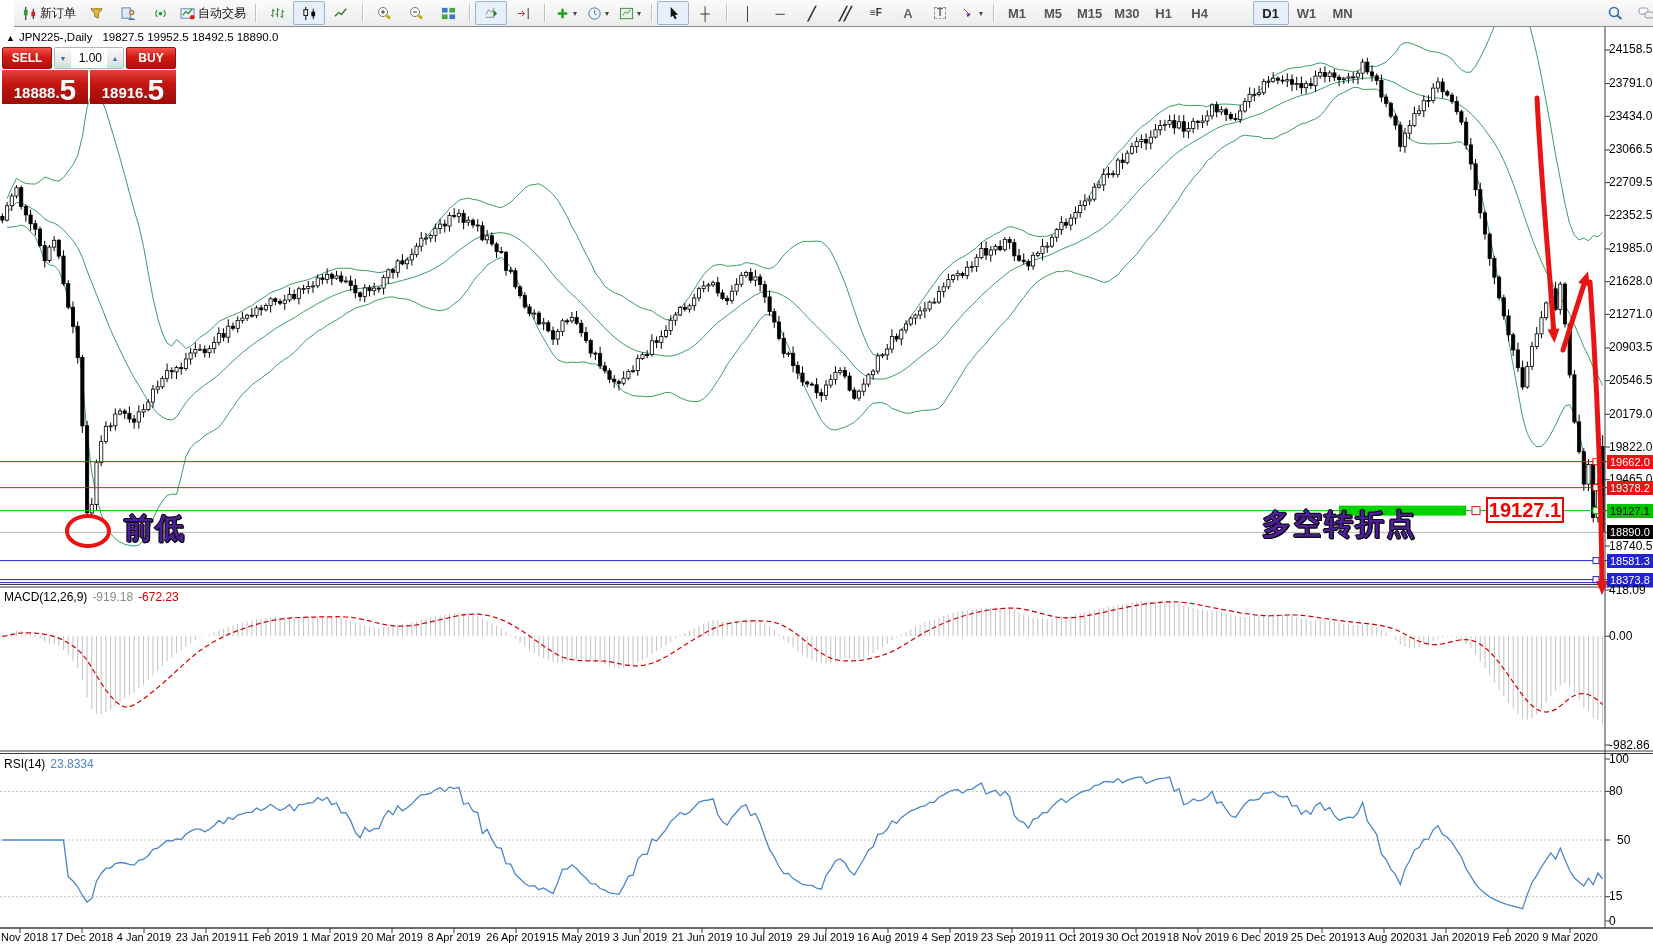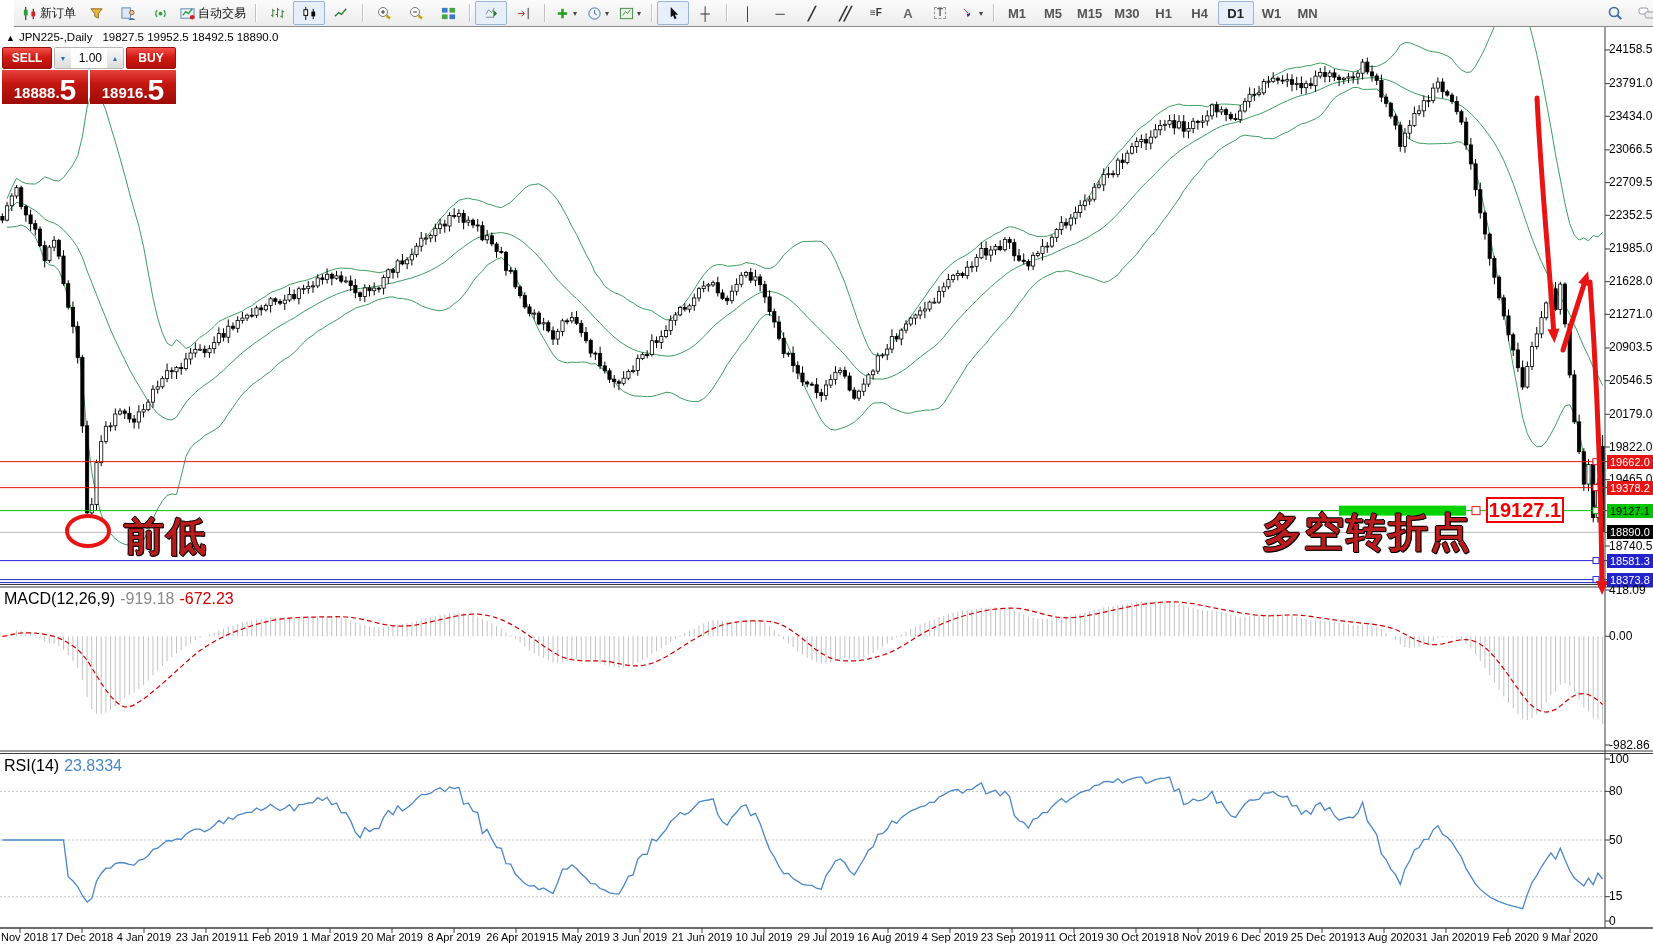--- a/index.html
+++ b/index.html
@@ -6,21 +6,21 @@
   #app{position:relative;width:1653px;height:945px;font-family:"Liberation Sans",sans-serif;overflow:hidden;background:#fff;}
   
   #toolbar{position:absolute;left:14px;top:0;width:1653px;height:27px;background:linear-gradient(#fbfbfb,#ececec);border-bottom:1px solid #8a8a8a;display:flex;align-items:center;padding:0 4px;box-sizing:border-box;z-index:30;}
   .tbtn{height:22px;min-width:24px;display:flex;align-items:center;justify-content:center;padding:0 3px;border:1px solid transparent;border-radius:2px;gap:3px;cursor:default;}
   .tbtn.act{background:#e7effa;border:1px solid #9ab4d4;}
   .tlabel{font-size:12px;color:#111;white-space:nowrap;}
   .sep{width:1px;height:18px;background:#c2c2c2;box-shadow:1px 0 0 #fff;margin:0 5px;}
   .caret{font-size:8px;color:#444;}
   .glyph{font-size:13px;color:#333;font-weight:bold;line-height:1;}
   .tf{font-size:13px;font-weight:bold;color:#555;padding:0 5px;}
-  .tf.act{color:#222;}
+  .tf.act{color:#222;margin-left:35px;}
   .spacer{flex:1;}
   
   #chart-svg{position:absolute;left:0;top:0;z-index:1;}
   #overlay{position:absolute;left:0;top:0;width:1653px;height:945px;z-index:5;pointer-events:none;}
   .axis-label{position:absolute;left:1609px;font-size:12px;color:#000;white-space:nowrap;height:13px;line-height:13px;}
   .badge{position:absolute;left:1607px;font-size:11px;height:14px;line-height:14px;padding:0 3px;white-space:nowrap;}
   .date-label{position:absolute;top:931px;font-size:11px;color:#000;transform:translateX(-50%);white-space:nowrap;}
   
   #chart-title{position:absolute;left:6px;top:31px;font-size:11.5px;color:#000;z-index:10;white-space:nowrap;}
   #chart-title .mk{font-size:9px;margin-right:4px;}
@@ -30,26 +30,26 @@
   #trade .row1{display:flex;height:22px;gap:2px;}
   .tradebtn{width:48px;background:linear-gradient(#f4524a,#d21b14 45%,#b20f0a);border:1px solid #9a0f0a;border-radius:2px;color:#fff;font-weight:bold;font-size:12px;display:flex;align-items:center;justify-content:center;}
   .volbox{flex:1;display:flex;border:1px solid #b5b5b5;background:#fff;border-radius:2px;overflow:hidden;}
   .spin{width:16px;background:linear-gradient(#fafafa,#dcdcdc);border:0;display:flex;align-items:center;justify-content:center;font-size:7px;color:#2a6fb8;}
   .volval{flex:1;font-size:12px;color:#000;text-align:right;padding:3px 5px 0 4px;}
   #trade .row2{display:flex;height:34px;gap:2px;margin-top:1px;}
   .pricebox{flex:1;background:linear-gradient(#e8423c,#c41611 40%,#9d0c08);color:#fff;display:flex;align-items:flex-end;justify-content:center;padding-bottom:2px;}
   .pricebox .small{font-size:15px;font-weight:bold;line-height:1;padding-bottom:2px;text-align:right;}
   .pricebox .big{font-size:30px;font-weight:bold;line-height:0.85;}
   
-  .ind-label{position:absolute;left:4px;font-size:16px;color:#000;z-index:8;white-space:nowrap;}
+  .ind-label{position:absolute;left:4px;font-size:12px;color:#000;z-index:8;white-space:nowrap;}
   .val-gray{color:#8a8a8a;margin-left:5px;}
   .val-red{color:#d40000;margin-left:5px;}
   .val-blue{color:#4a86c8;margin-left:5px;}
   
-  .cn-note{position:absolute;font-size:40px;font-weight:bold;color:#b91c1c;z-index:9;letter-spacing:2px;line-height:1;text-shadow:-1px 0 #000,1px 0 #000,0 -1px #000,0 1px #000,1px 1px #000;}
+  .cn-note{position:absolute;font-size:29px;font-weight:bold;color:#4c1d95;z-index:9;letter-spacing:2px;line-height:1;text-shadow:-1px 0 #000,1px 0 #000,0 -1px #000,0 1px #000,1px 1px #000;font-family:Liberation Mono, monospace;}
   #level-box{position:absolute;left:1486px;top:497px;width:74px;height:22px;border:2px solid #f00000;color:#f00000;font-size:20px;font-weight:bold;text-align:center;line-height:22px;background:rgba(255,255,255,0.85);z-index:9;}
 </style>
 </head>
 <body>
 <div id="app">
 
 <div id="toolbar">
   <div class="tbtn">
     <svg width="15" height="15" viewBox="0 0 16 16">
           <path d="M4 1v14M12 3v11" stroke="#000"></path>
@@ -1414,21 +1414,21 @@
       <div class="badge" style="top: 480.634px; background: rgb(232, 20, 20); color: rgb(255, 255, 255);">19378.2</div>
       <div class="badge" style="top: 503.625px; background: rgb(0, 196, 0); color: rgb(0, 0, 0);">19127.1</div>
       <div class="badge" style="top: 525.334px; background: rgb(0, 0, 0); color: rgb(255, 255, 255);">18890.0</div>
       <div class="badge" style="top: 553.598px; background: rgb(35, 35, 205); color: rgb(255, 255, 255);">18581.3</div>
       <div class="badge" style="top: 572.597px; background: rgb(35, 35, 205); color: rgb(255, 255, 255);">18373.8</div>
       <div class="axis-label" style="top: 583.5px;">418.09</div>
       <div class="axis-label" style="top: 629.757px;">0.00</div>
       <div class="axis-label" style="top: 738.5px;">-982.86</div>
       <div class="axis-label" style="top: 752.5px;">100</div>
       <div class="axis-label" style="top: 784.9px;">80</div>
-      <div class="axis-label" style="top: 833.5px;">50</div>
+      <div class="axis-label" style="top: 833.5px; margin-left: 8px;">50</div>
       <div class="axis-label" style="top: 890.2px;">15</div>
       <div class="axis-label" style="top: 914.5px;">0</div>
       <div class="date-label" style="left: 20px;">8 Nov 2018</div>
       <div class="date-label" style="left: 82px;">17 Dec 2018</div>
       <div class="date-label" style="left: 144px;">4 Jan 2019</div>
       <div class="date-label" style="left: 206px;">23 Jan 2019</div>
       <div class="date-label" style="left: 268px;">11 Feb 2019</div>
       <div class="date-label" style="left: 330px;">1 Mar 2019</div>
       <div class="date-label" style="left: 392px;">20 Mar 2019</div>
       <div class="date-label" style="left: 454px;">8 Apr 2019</div>

